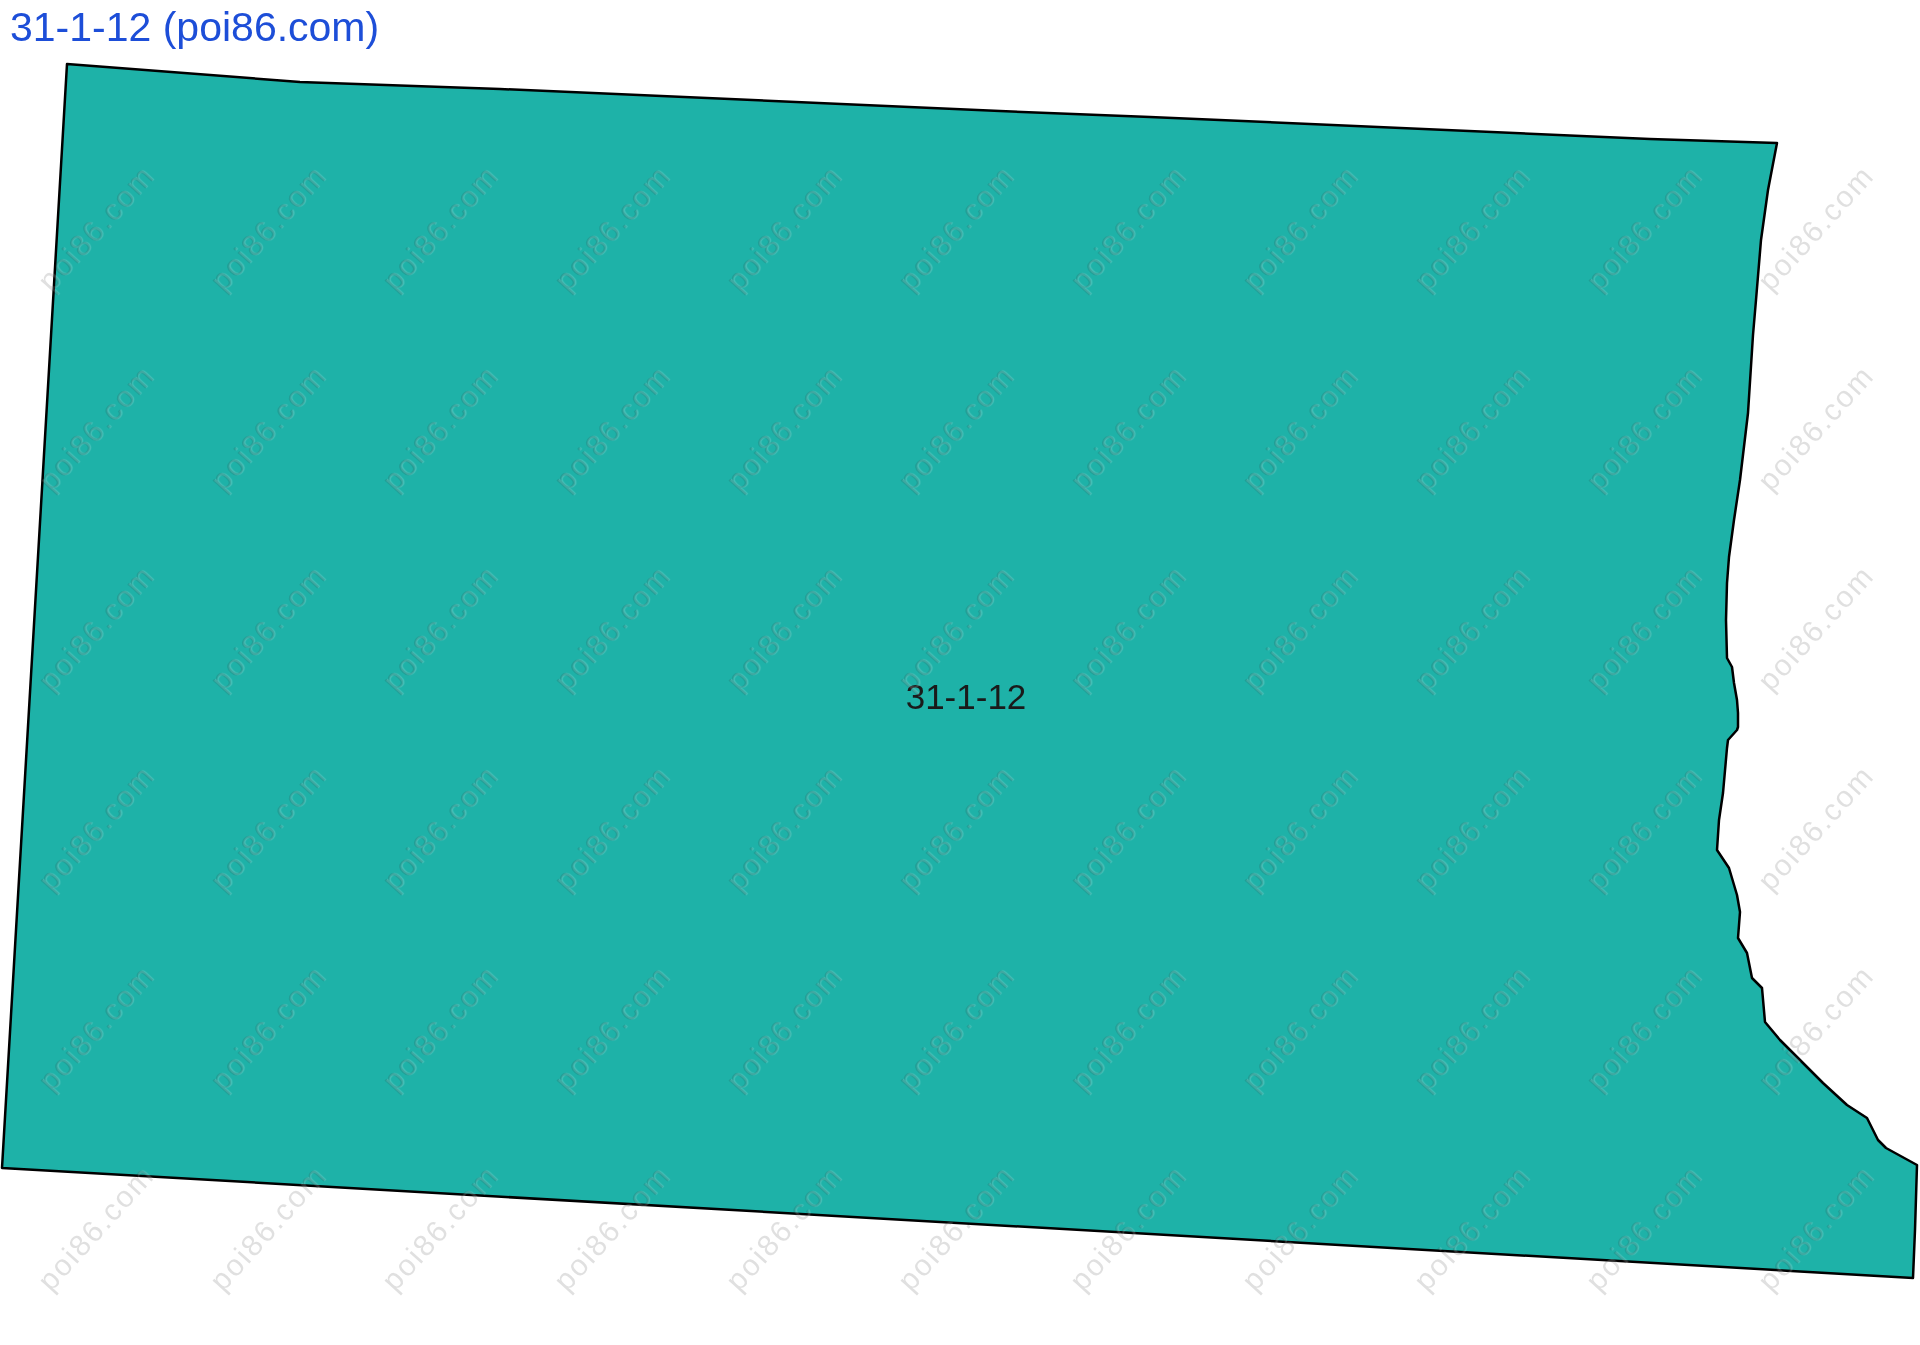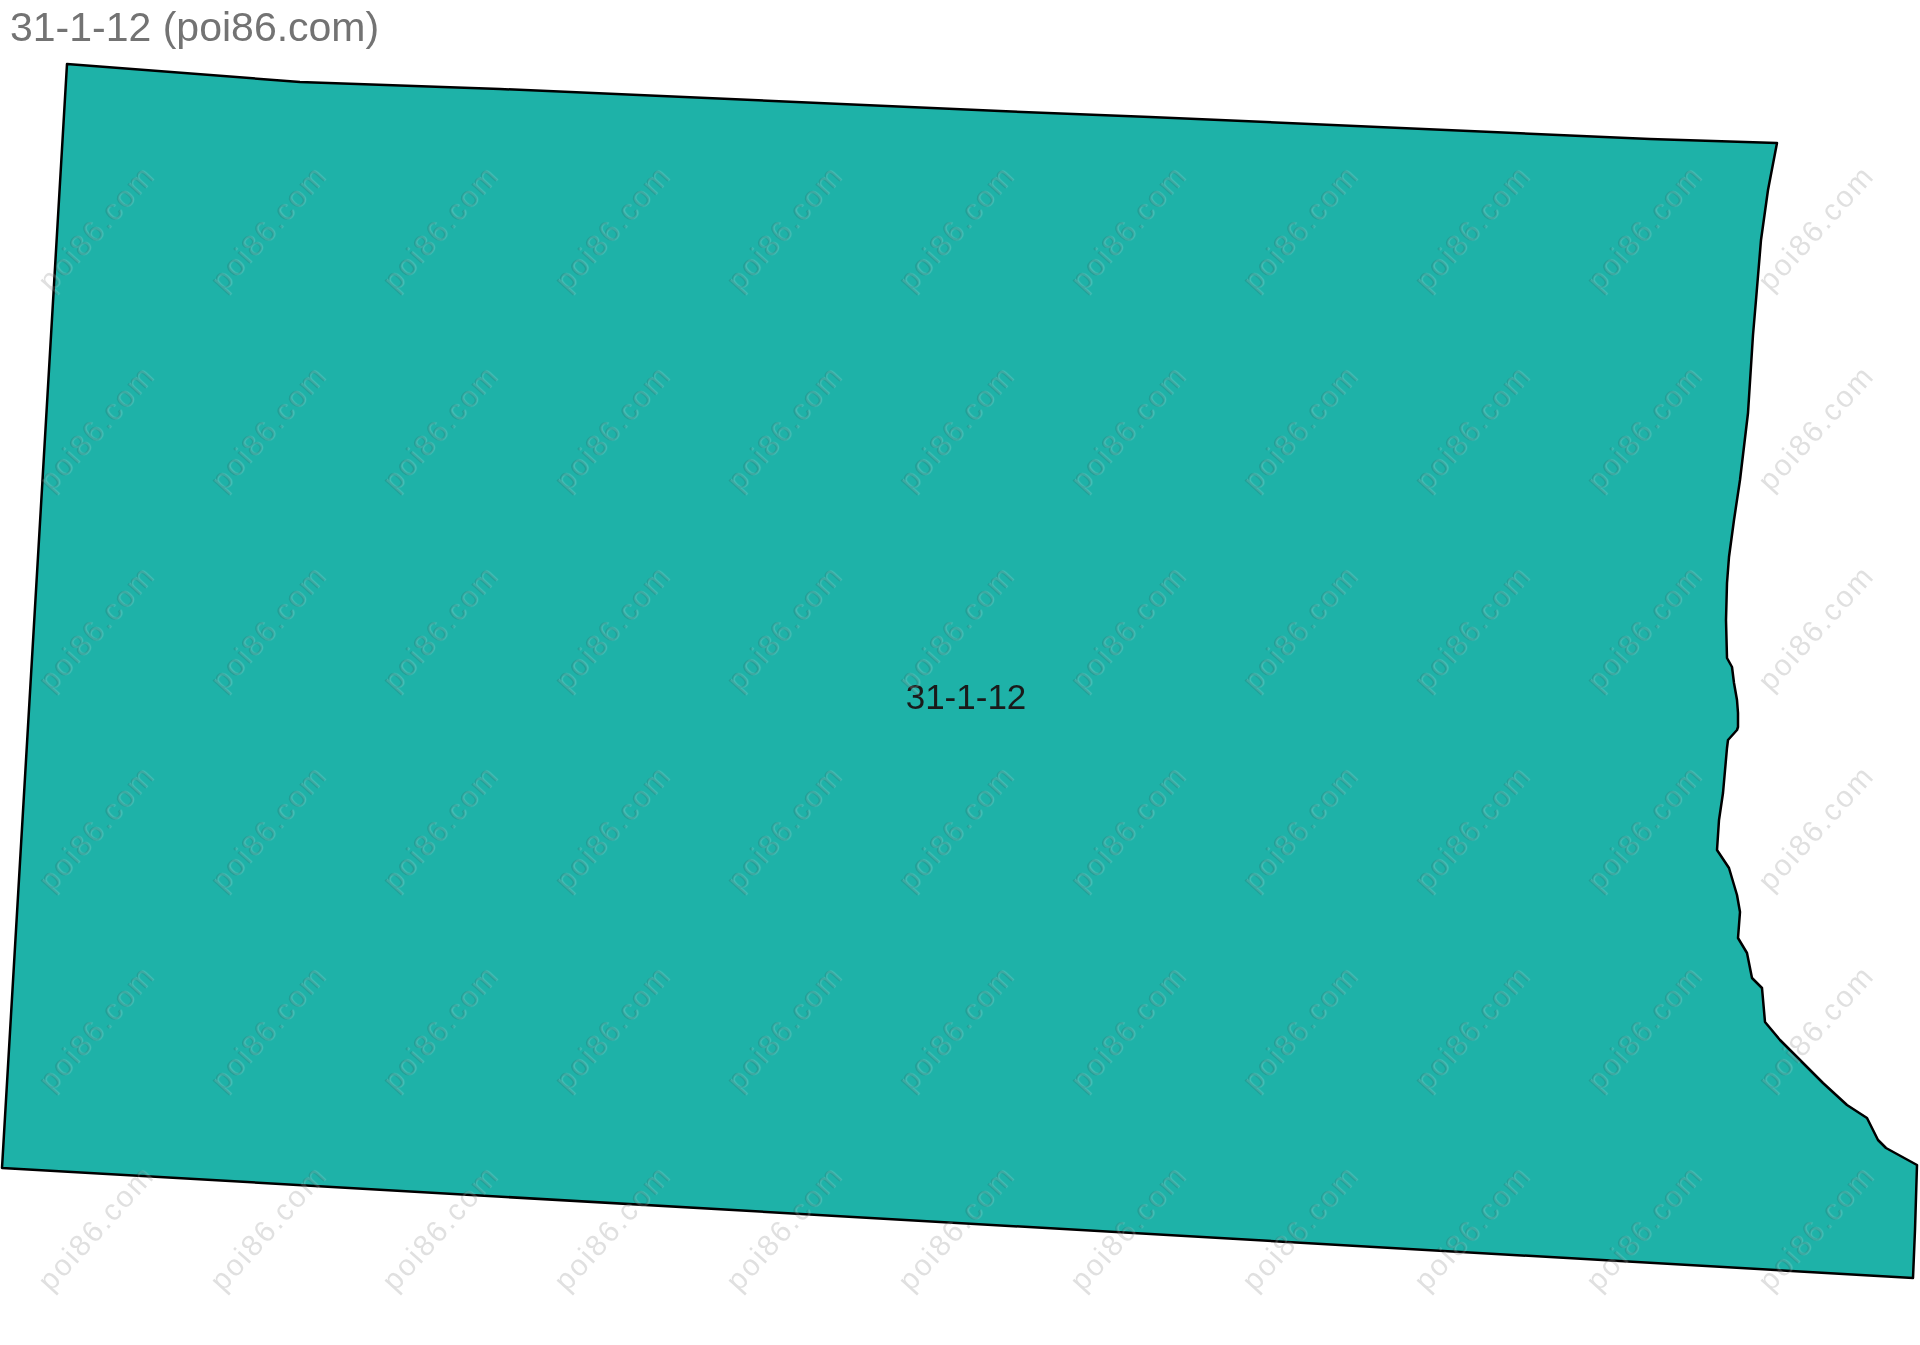--- a/index.html
+++ b/index.html
@@ -54,21 +54,21 @@
     transform: translate(-50%, -50%) rotate(-48deg);
     text-shadow: 1px 1px 1px rgba(255,255,255,0.18);
     user-select: none;
   }
 </style>
 </head>
 <body style="background: rgb(255, 255, 255);">
 
 <div class="stage">
 
-  <div class="page-title" style="color: #737373;">31-1-12 (poi86.com)</div>
+  <div class="page-title" style="color: #1d4ed8;">31-1-12 (poi86.com)</div>
 
   <svg class="map-svg" viewBox="0 0 1920 1345" xmlns="http://www.w3.org/2000/svg">
     <polygon points="67,64 300,82 500,89 1000,111 1150,117 1650,139 1777,143 1768,190 1761,240 1756,300 1753,335 1748,413 1740,480 1734,520 1729,557 1727,583 1726,620 1727,658 1732,667 1734,683 1737,700 1738,713 1738,727 1737,730 1728,740 1727,748 1723,793 1719,820 1717,850 1729,868 1737,895 1740,912 1738,938 1747,953 1752,978 1762,988 1765,1022 1780,1040 1800,1060 1823,1083 1847,1105 1867,1118 1878,1140 1886,1148 1917,1165 1915,1230 1913,1278 2,1168" fill="#1eb2a8" stroke="#000000" stroke-width="2.5" stroke-linejoin="round"></polygon>
     <text class="region-label" text-anchor="middle" dominant-baseline="central" x="966" y="696" font-size="35" fill="#1a1a1a">31-1-12</text>
   </svg>
 
   <div class="watermark-layer">
       <span class="watermark" style="left: 96px; top: 228px; font-size: 30px; letter-spacing: 2px; color: rgba(45, 45, 45, 0.15); transform: translate(-50%, -50%) rotate(-48deg);">poi86.com</span>
       <span class="watermark" style="left: 268px; top: 228px; font-size: 30px; letter-spacing: 2px; color: rgba(45, 45, 45, 0.15); transform: translate(-50%, -50%) rotate(-48deg);">poi86.com</span>
       <span class="watermark" style="left: 440px; top: 228px; font-size: 30px; letter-spacing: 2px; color: rgba(45, 45, 45, 0.15); transform: translate(-50%, -50%) rotate(-48deg);">poi86.com</span>

